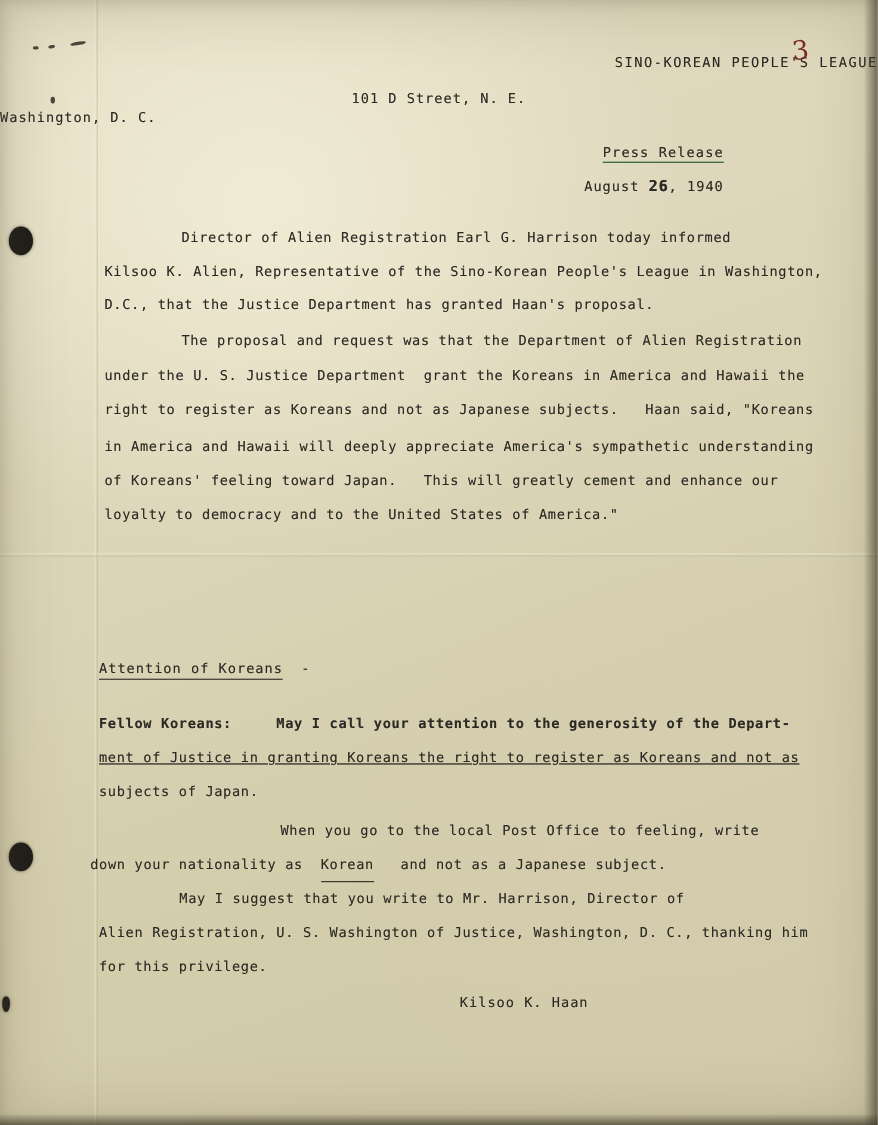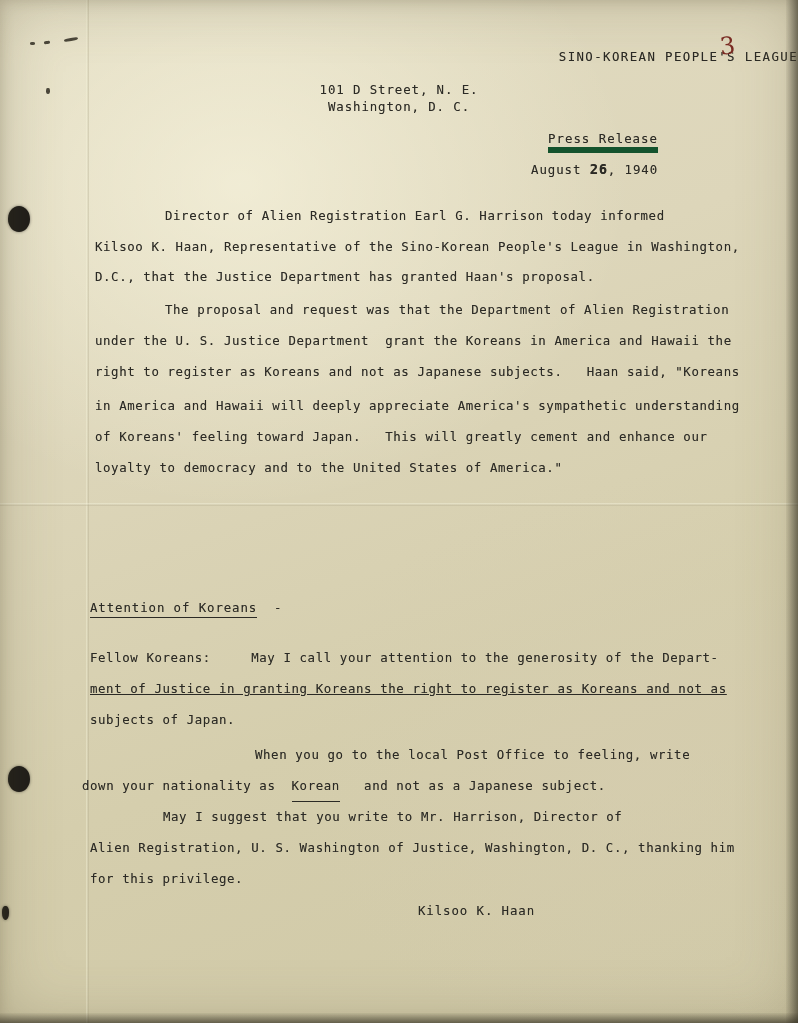--- a/index.html
+++ b/index.html
@@ -93,37 +93,37 @@
     letter-spacing: 0.6px;
   }
   .t {
     position: absolute;
     white-space: pre;
     text-shadow: 0 0 0.6px rgba(40,38,30,0.35);
   }
 
   .hdr-title { left: 0; right: 0; top: 44px; text-align: right; letter-spacing: 1.4px; }
   .hdr-addr1 { left: 0; right: 0; top: 77px; text-align: center; letter-spacing: 0.9px; }
-  .hdr-addr2 { left: 0; right: 0; top: 94px; text-align: center; letter-spacing: 0.9px; }
+  .hdr-addr2 { left: 0; right: 0; top: 94px; text-align: left; letter-spacing: 0.9px; }
 
   .pg-num {
     position: absolute;
     right: 62px; top: 34px;
     font-family: "DejaVu Serif", "Liberation Serif", serif;
     font-size: 24px;
     color: #7a2a22;
     transform: rotate(-6deg);
   }
 
   .press-release {
     right: 140px; top: 126px;
     letter-spacing: 1px;
   }
   .press-release span.u {
-    border-bottom: 6px solid #14532d;
+    border-bottom: 1px solid #14532d;
     padding-bottom: 1px;
   }
   .date-line { right: 140px; top: 157px; letter-spacing: 0.9px; }
   .date-day {
     font-weight: bold;
     font-size: 13.6px;
     text-shadow: 0.4px 0 0 rgba(40,38,30,0.8);
   }
 
   .body-line { left: 95px; }
@@ -169,33 +169,33 @@
     <div class="t hdr-addr1">101 D Street, N. E.</div>
     <div class="t hdr-addr2">Washington, D. C.</div>
 
     <div class="pg-num">3</div>
 
     <div class="t press-release"><span class="u">Press Release</span></div>
 
     <div class="t date-line"><span>August</span><span> </span><span class="date-day">26</span><span>, </span><span>1940</span></div>
 
     <div class="t body-line" style="top:203px; left:165px;">Director of Alien Registration Earl G. Harrison today informed</div>
-    <div class="t body-line" style="top:234px;">Kilsoo K. Haan, Representative of the Sino-Korean People's League in Washington,</div>
+    <div class="t body-line" style="top:234px;">Kilsoo K. Alien, Representative of the Sino-Korean People's League in Washington,</div>
     <div class="t body-line" style="top:264px;">D.C., that the Justice Department has granted Haan's proposal.</div>
 
     <div class="t body-line" style="top:297px; left:165px;">The proposal and request was that the Department of Alien Registration</div>
     <div class="t body-line" style="top:328px;">under the U. S. Justice Department  grant the Koreans in America and Hawaii the</div>
     <div class="t body-line" style="top:359px;">right to register as Koreans and not as Japanese subjects.   Haan said, "Koreans</div>
     <div class="t body-line" style="top:393px;">in America and Hawaii will deeply appreciate America's sympathetic understanding</div>
     <div class="t body-line" style="top:424px;">of Koreans' feeling toward Japan.   This will greatly cement and enhance our</div>
     <div class="t body-line" style="top:455px;">loyalty to democracy and to the United States of America."</div>
 
     <div class="t attention"><span class="u">Attention of Koreans</span><span>  </span><span>-</span></div>
 
-    <div class="t" style="left:90px; top:645px;">Fellow Koreans:     May I call your attention to the generosity of the Depart-</div>
+    <div class="t" style="left:90px; top:645px;font-weight:bold;">Fellow Koreans:     May I call your attention to the generosity of the Depart-</div>
     <div class="t" style="left:90px; top:676px;text-decoration:underline;">ment of Justice in granting Koreans the right to register as Koreans and not as</div>
     <div class="t" style="left:90px; top:707px;">subjects of Japan.</div>
 
     <div class="t" style="left:255px; top:742px;">When you go to the local Post Office to feeling, write</div>
     <div class="t" style="left:82px; top:773px;"><span>down your nationality as</span><span>  </span><span class="uline">Korean</span><span>   </span><span>and not as a Japanese subject.</span></div>
 
     <div class="t" style="left:163px; top:804px;">May I suggest that you write to Mr. Harrison, Director of</div>
     <div class="t" style="left:90px; top:835px;">Alien Registration, U. S. Washington of Justice, Washington, D. C., thanking him</div>
     <div class="t" style="left:90px; top:866px;">for this privilege.</div>
 

